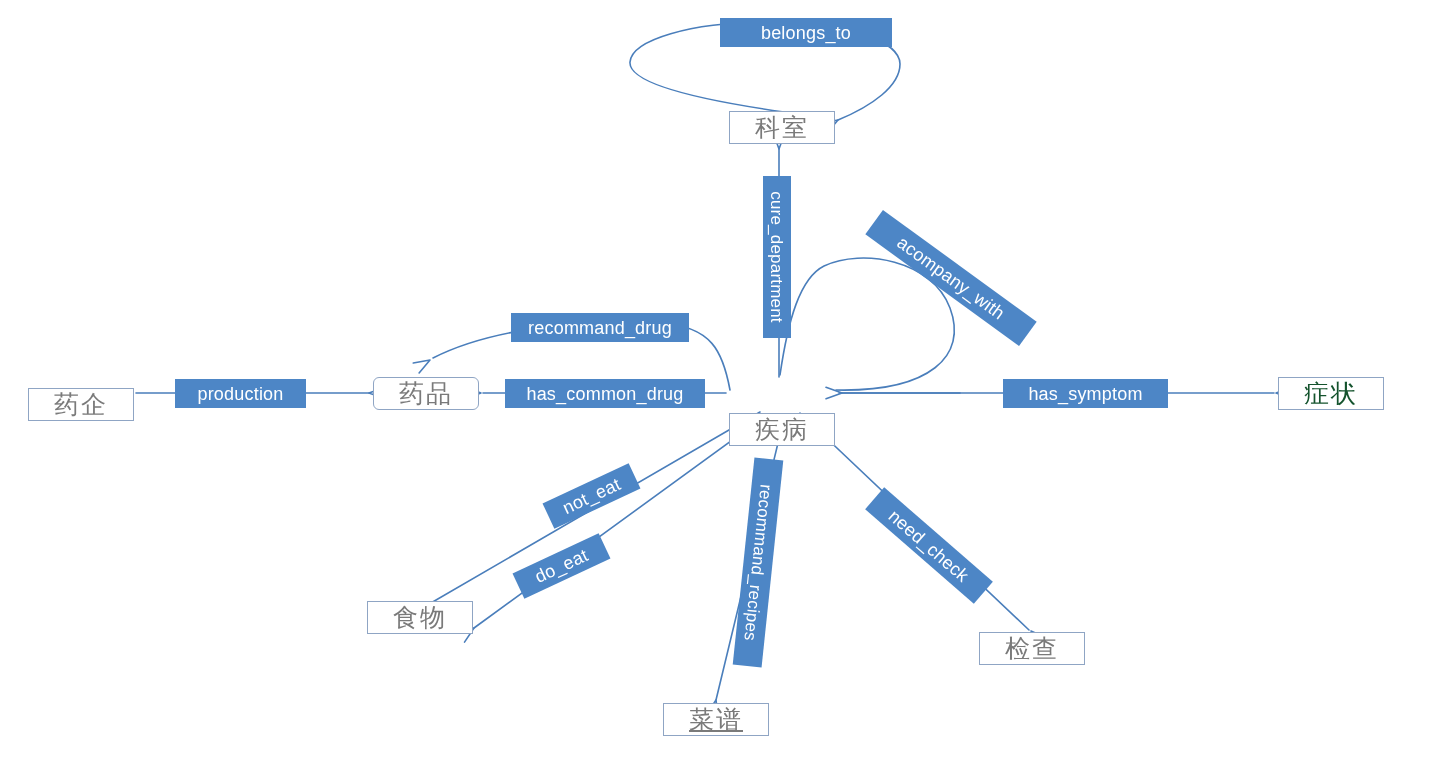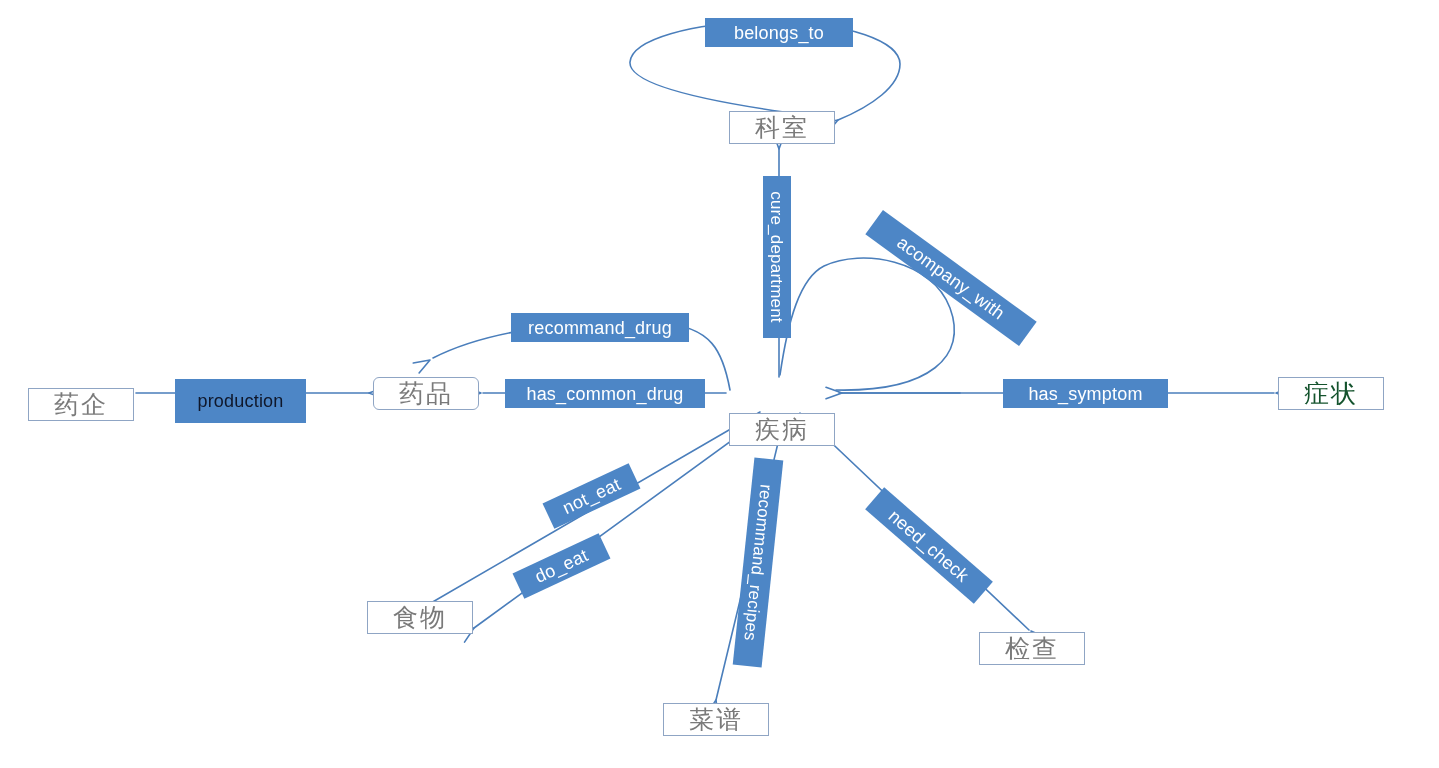--- a/index.html
+++ b/index.html
@@ -94,30 +94,30 @@
       </g>
   </svg>
 
   <div id="node-layer">
       <div class="node" style="left: 28px; top: 388px; width: 106px; height: 33px; border-color: rgb(143, 165, 196); color: rgb(122, 122, 122); background: rgb(255, 255, 255);">药企</div>
       <div class="node" style="left: 373px; top: 377px; width: 106px; height: 33px; border-color: rgb(143, 165, 196); color: rgb(122, 122, 122); background: rgb(255, 255, 255); border-radius: 6px;">药品</div>
       <div class="node" style="left: 729px; top: 377px; width: 106px; height: 33px; border-color: rgb(143, 165, 196); color: rgb(122, 122, 122); background: rgb(255, 255, 255); margin-top: 36px;">疾病</div>
       <div class="node" style="left: 1278px; top: 377px; width: 106px; height: 33px; border-color: rgb(143, 165, 196); color: #14532d; background: rgb(255, 255, 255);">症状</div>
       <div class="node" style="left: 729px; top: 111px; width: 106px; height: 33px; border-color: rgb(143, 165, 196); color: rgb(122, 122, 122); background: rgb(255, 255, 255);">科室</div>
       <div class="node" style="left: 367px; top: 601px; width: 106px; height: 33px; border-color: rgb(143, 165, 196); color: rgb(122, 122, 122); background: rgb(255, 255, 255);">食物</div>
-      <div class="node" style="left: 663px; top: 703px; width: 106px; height: 33px; border-color: rgb(143, 165, 196); color: rgb(122, 122, 122); background: rgb(255, 255, 255);">菜谱</div>
+      <div class="node" style="left: 663px; top: 703px; width: 106px; height: 33px; border-color: rgb(143, 165, 196); color: rgb(122, 122, 122); background: rgb(255, 255, 255); text-decoration: underline;">菜谱</div>
       <div class="node" style="left: 979px; top: 632px; width: 106px; height: 33px; border-color: rgb(143, 165, 196); color: rgb(122, 122, 122); background: rgb(255, 255, 255); text-align: center;">检查</div>
     </div>
   <div id="label-layer">
-      <div class="edge-label" style="left: 705px; top: 18px; width: 148px; height: 29px; background: rgb(77, 134, 198); color: rgb(255, 255, 255);">belongs_to</div>
+      <div class="edge-label" style="left: 720px; top: 18px; width: 172px; height: 29px; background: rgb(77, 134, 198); color: rgb(255, 255, 255);">belongs_to</div>
       <div class="edge-label vert-lbl" style="left: 696px; top: 243px; width: 162px; height: 28px; background: rgb(77, 134, 198); color: rgb(255, 255, 255); transform: rotate(90deg);">cure_department</div>
       <div class="edge-label" style="left: 856px; top: 263px; width: 190px; height: 30px; background: rgb(77, 134, 198); color: rgb(255, 255, 255); transform: rotate(36deg);">acompany_with</div>
       <div class="edge-label" style="left: 511px; top: 313px; width: 178px; height: 29px; background: rgb(77, 134, 198); color: rgb(255, 255, 255);">recommand_drug</div>
       <div class="edge-label" style="left: 505px; top: 379px; width: 200px; height: 29px; background: rgb(77, 134, 198); color: rgb(255, 255, 255);">has_common_drug</div>
-      <div class="edge-label" style="left: 175px; top: 379px; width: 131px; height: 44px; background: rgb(77, 134, 198); color: #0f172a;">production</div>
+      <div class="edge-label" style="left: 175px; top: 379px; width: 131px; height: 29px; background: rgb(77, 134, 198); color: #ffffff;">production</div>
       <div class="edge-label" style="left: 1003px; top: 379px; width: 165px; height: 29px; background: rgb(77, 134, 198); color: rgb(255, 255, 255);">has_symptom</div>
       <div class="edge-label" style="left: 544px; top: 482px; width: 95px; height: 28px; background: rgb(77, 134, 198); color: rgb(255, 255, 255); transform: rotate(-25deg);">not_eat</div>
       <div class="edge-label" style="left: 514px; top: 552px; width: 95px; height: 28px; background: rgb(77, 134, 198); color: rgb(255, 255, 255); transform: rotate(-25deg);">do_eat</div>
       <div class="edge-label vert-lbl" style="left: 654px; top: 548px; width: 208px; height: 29px; background: rgb(77, 134, 198); color: rgb(255, 255, 255); transform: rotate(96deg);">recommand_recipes</div>
       <div class="edge-label" style="left: 857px; top: 531px; width: 144px; height: 29px; background: rgb(77, 134, 198); color: rgb(255, 255, 255); transform: rotate(41deg);">need_check</div>
     </div>
 
 </div>
 
 </body></html>

